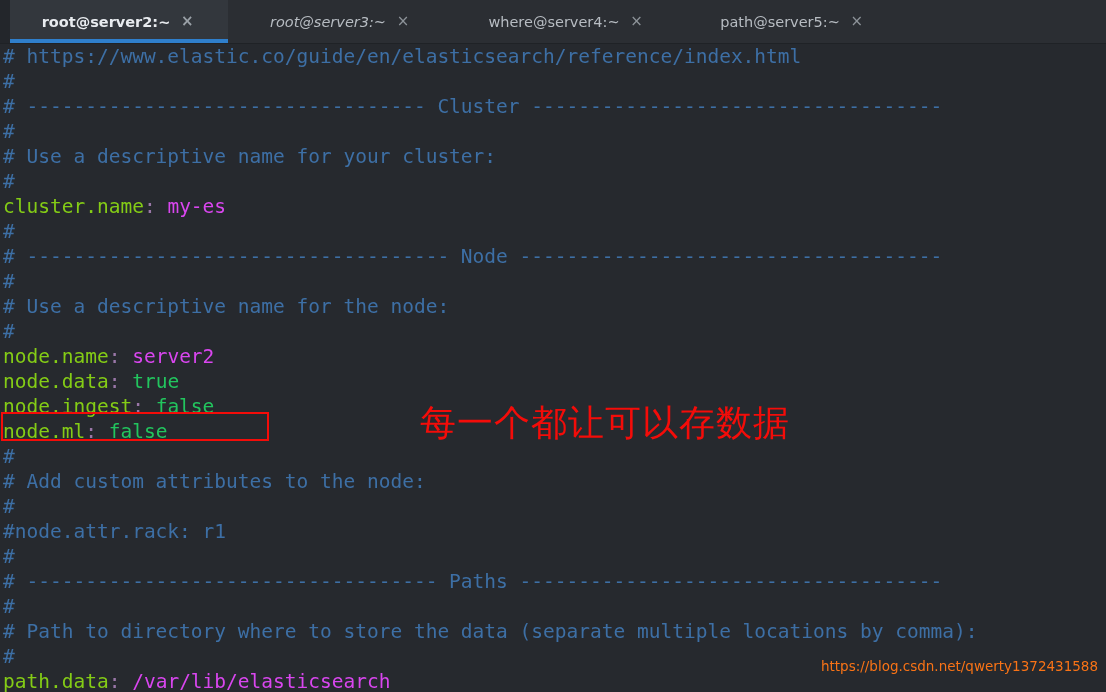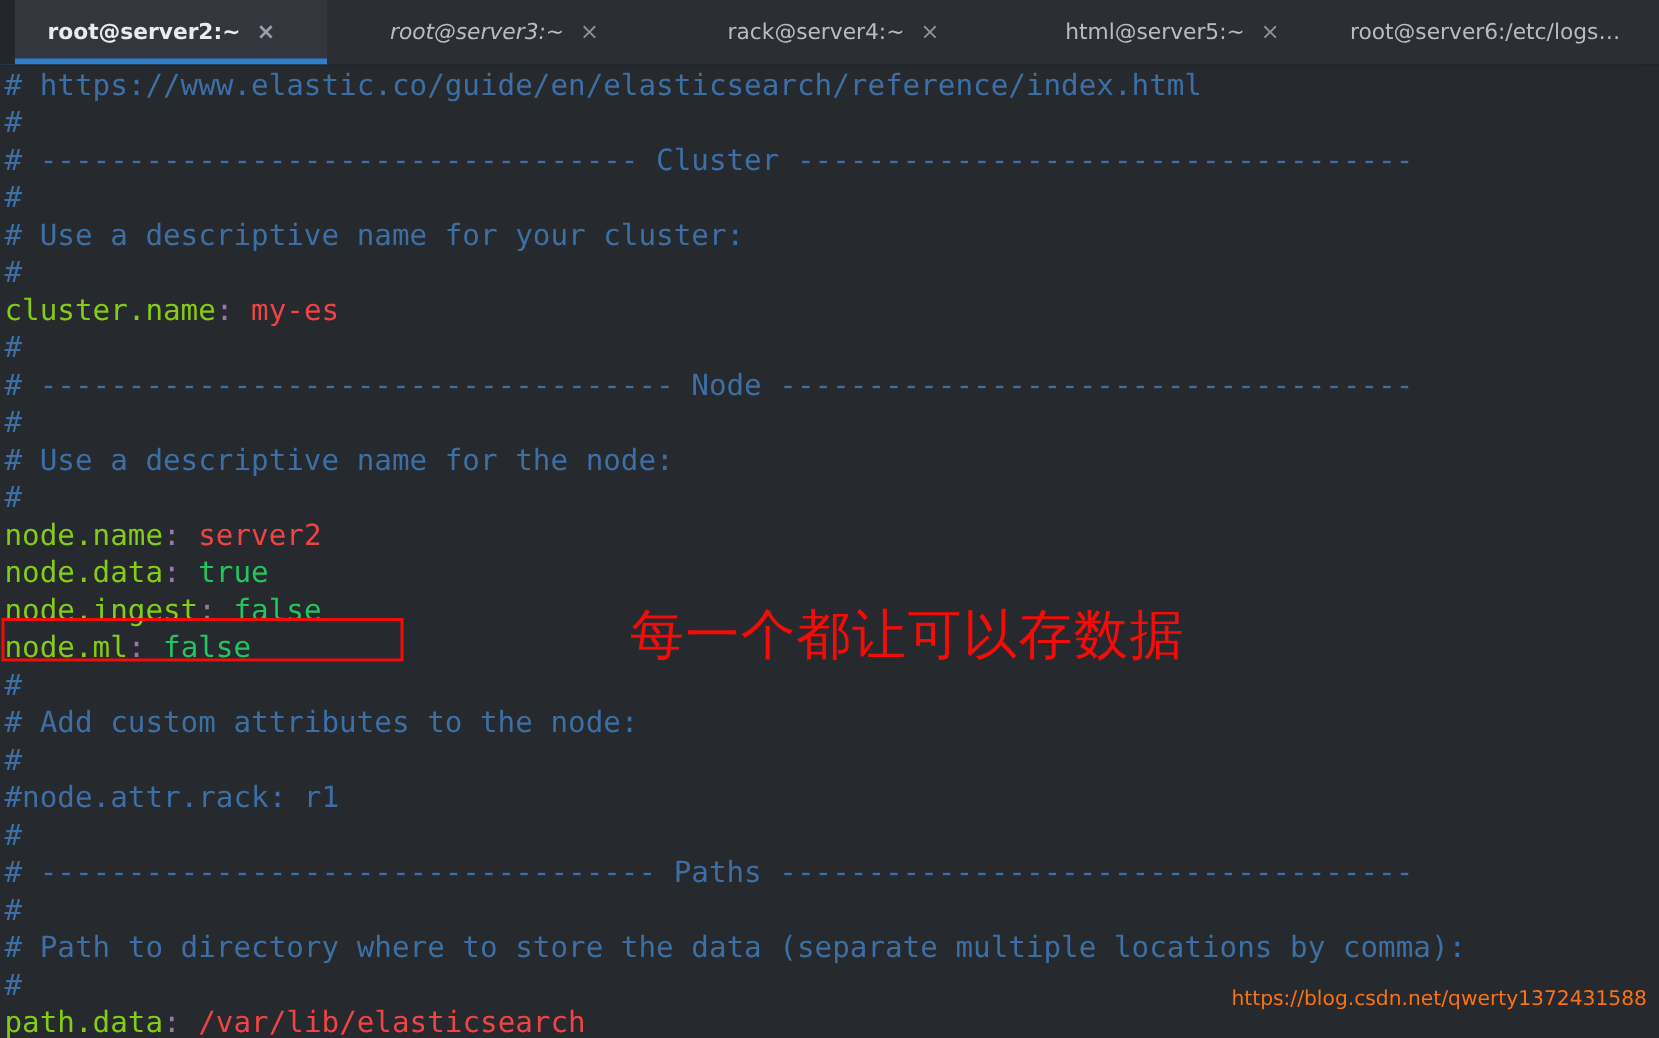--- a/index.html
+++ b/index.html
@@ -73,21 +73,21 @@
     width: 26px;
     text-align: center;
     color: #8d9399;
     font-size: 15px;
     font-family: "DejaVu Sans", "Liberation Sans", sans-serif;
     line-height: 1;
   }
   .tab.active .tab-close { color: #9aa0a7; }
 
   
-  .tab-0 { width: 218px; }
+  .tab-0 { width: 218px; margin-left: 10px; }
   .tab-1 { width: 226px; font-style: italic; }
   .tab-2 { width: 226px; }
   .tab-3 { width: 226px; }
   .tab-4 { width: 200px; justify-content: flex-start; padding-left: 0; }
 
   
   .terminal {
     position: relative;
     height: 649px;
     background: #26292e;
@@ -103,21 +103,21 @@
     font-size: 19.5px;
     line-height: 25px;
     letter-spacing: 0px;
     white-space: pre;
     color: #d7dae0;
   }
   .ln { display: block; height: 25px; }
   .cm  { color: #3d6fa5; }   
   .key { color: #84cc16; }   
   .col { color: #9a77a8; }   
-  .val { color: #ef4444; }   
+  .val { color: #d946ef; }   
   .bool{ color: #22c55e; }   
 
   
   .hl-box {
     position: absolute;
     left: 1px;
     top: 368px;
     width: 268px;
     height: 29px;
     border: 2.5px solid #f40c09;
@@ -158,32 +158,29 @@
       <span class="tab-label">root@server2:~</span>
       <span class="tab-close">×</span>
     </div>
 
     <div class="tab tab-1">
       <span class="tab-label">root@server3:~</span>
       <span class="tab-close">×</span>
     </div>
 
     <div class="tab tab-2">
-      <span class="tab-label">rack@server4:~</span>
+      <span class="tab-label">where@server4:~</span>
       <span class="tab-close">×</span>
     </div>
 
     <div class="tab tab-3">
-      <span class="tab-label">html@server5:~</span>
+      <span class="tab-label">path@server5:~</span>
       <span class="tab-close">×</span>
     </div>
 
-    <div class="tab tab-4">
-      <span class="tab-label">root@server6:/etc/logs…</span>
-    </div>
 
   </div>
 
   <div class="terminal">
 
     <pre class="code" id="code"><span class="ln"><span class="cm"># https://www.elastic.co/guide/en/elasticsearch/reference/index.html</span></span><span class="ln"><span class="cm">#</span></span><span class="ln"><span class="cm"># ---------------------------------- Cluster -----------------------------------</span></span><span class="ln"><span class="cm">#</span></span><span class="ln"><span class="cm"># Use a descriptive name for your cluster:</span></span><span class="ln"><span class="cm">#</span></span><span class="ln"><span class="key">cluster.name</span><span class="col">:</span> <span class="val">my-es</span></span><span class="ln"><span class="cm">#</span></span><span class="ln"><span class="cm"># ------------------------------------ Node ------------------------------------</span></span><span class="ln"><span class="cm">#</span></span><span class="ln"><span class="cm"># Use a descriptive name for the node:</span></span><span class="ln"><span class="cm">#</span></span><span class="ln"><span class="key">node.name</span><span class="col">:</span> <span class="val">server2</span></span><span class="ln"><span class="key">node.data</span><span class="col">:</span> <span class="bool">true</span></span><span class="ln"><span class="key">node.ingest</span><span class="col">:</span> <span class="bool">false</span></span><span class="ln"><span class="key">node.ml</span><span class="col">:</span> <span class="bool">false</span></span><span class="ln"><span class="cm">#</span></span><span class="ln"><span class="cm"># Add custom attributes to the node:</span></span><span class="ln"><span class="cm">#</span></span><span class="ln"><span class="cm">#node.attr.rack: r1</span></span><span class="ln"><span class="cm">#</span></span><span class="ln"><span class="cm"># ----------------------------------- Paths ------------------------------------</span></span><span class="ln"><span class="cm">#</span></span><span class="ln"><span class="cm"># Path to directory where to store the data (separate multiple locations by comma):</span></span><span class="ln"><span class="cm">#</span></span><span class="ln"><span class="key">path.data</span><span class="col">:</span> <span class="val">/var/lib/elasticsearch</span></span></pre>
 
     <div class="hl-box"></div>
 
     <div class="cn-note">每一个都让可以存数据</div>

